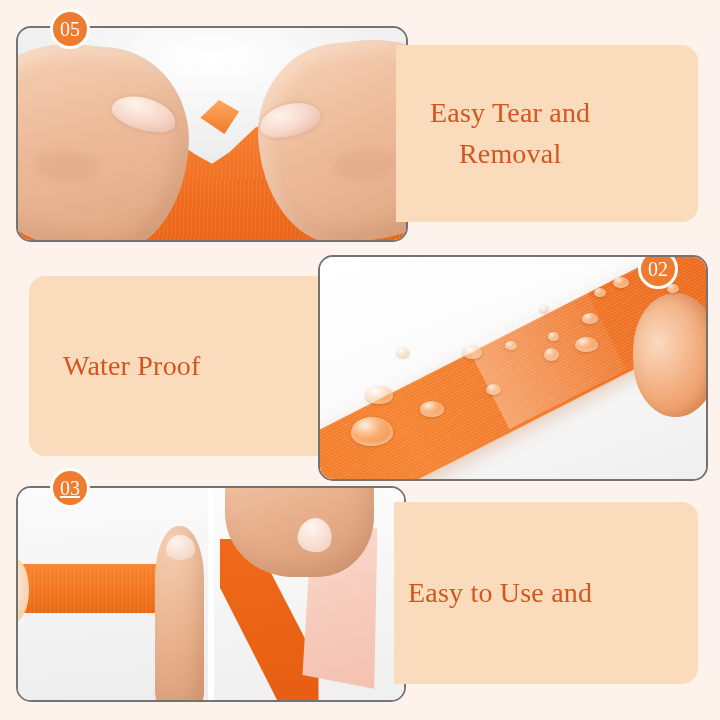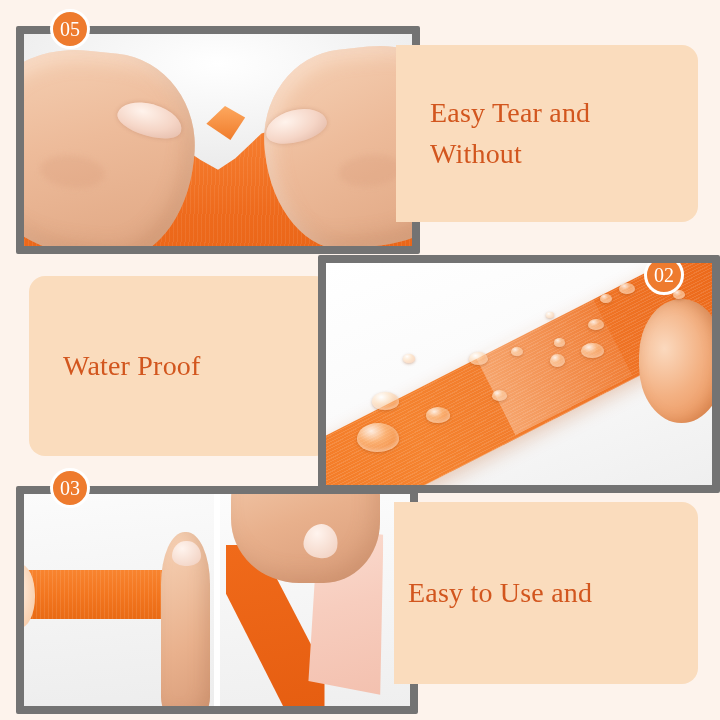--- a/index.html
+++ b/index.html
@@ -7,22 +7,22 @@
     width:720px;height:720px;
     background:#FDF3EC;
     font-family:"Liberation Serif",serif;
     overflow:hidden;position:relative;
   }
   .stage{position:absolute;inset:0;}
 
   
   .photo{
     position:absolute;
-    border:8px solid #737373;
-    border-radius:2px;
+    border:2px solid #737373;
+    border-radius:15px;
     background:#F2F2F2;
     overflow:hidden;
   }
   .textbox{
     position:absolute;
     background:#FADCBD;
     display:flex;align-items:center;
   }
   .textbox .copy{
     color:#D2561E;
@@ -46,20 +46,21 @@
     z-index:6;
     line-height:1;
   }
 
   
   #panel1-photo{left:16px;top:26px;width:388px;height:212px;}
   #panel1-badge{left:50px;top:9px;}
   #panel1-text{
     left:396px;top:45px;width:302px;height:177px;
     border-radius:0 16px 16px 0;
+    text-align:center;
   }
   #panel1-text .copy{font-size:28px;line-height:1.45;padding-left:34px;}
 
   
   .s1-bg{position:absolute;inset:0;
     background:
       radial-gradient(ellipse 70% 55% at 50% 14%, #FFFFFF 0%, #F3F3F3 55%, #E9E9E9 100%);
   }
   .s1-tape{
     position:absolute;left:-6%;top:36%;width:112%;height:78%;
@@ -141,21 +142,21 @@
   .drop{
     position:absolute;border-radius:50% 50% 52% 48%/55% 55% 45% 45%;
     background:radial-gradient(ellipse at 34% 28%,rgba(255,255,255,.85) 0%,
       rgba(255,214,170,.55) 38%, rgba(235,120,40,.55) 100%);
     box-shadow:0 1px 3px rgba(150,70,20,.35),
                inset -1px -2px 4px rgba(255,255,255,.45);
   }
 
   
   #panel3-photo{left:16px;top:486px;width:386px;height:212px;}
-  #panel3-badge{left:50px;top:468px;}
+  #panel3-badge{left:50px;top:468px;text-decoration:underline;}
   #panel3-text{
     left:394px;top:502px;width:304px;height:182px;
     border-radius:0 16px 16px 0;
   }
   #panel3-text .copy{font-size:28px;line-height:1.42;padding-left:14px;}
 
   .split{position:absolute;inset:0;display:flex;background:#fff;}
   .half{position:relative;overflow:hidden;height:100%;}
   .halfL{width:49.2%;background:linear-gradient(175deg,#FBFBFB,#EDEDED);}
   .gap{width:1.6%;background:#FFFFFF;height:100%;}
@@ -220,21 +221,21 @@
     <div class="hand s1-handR">
       <div class="knuck" style="left:34%;top:54%;width:30%;height:16%;"></div>
     </div>
     <div class="nail s1-nailR"></div>
   </div>
   <div class="badge" id="panel1-badge">05</div>
 
   <div class="textbox" id="panel1-text">
     <div class="copy">
       <span class="line">Easy Tear and</span>
-      <span class="line">Without</span>
+      <span class="line">Removal</span>
     </div>
   </div>
 
   <div class="textbox" id="panel2-text">
     <div class="copy">
       <span class="line">Water Proof</span>
     </div>
   </div>
 
   <div class="photo" id="panel2-photo">

